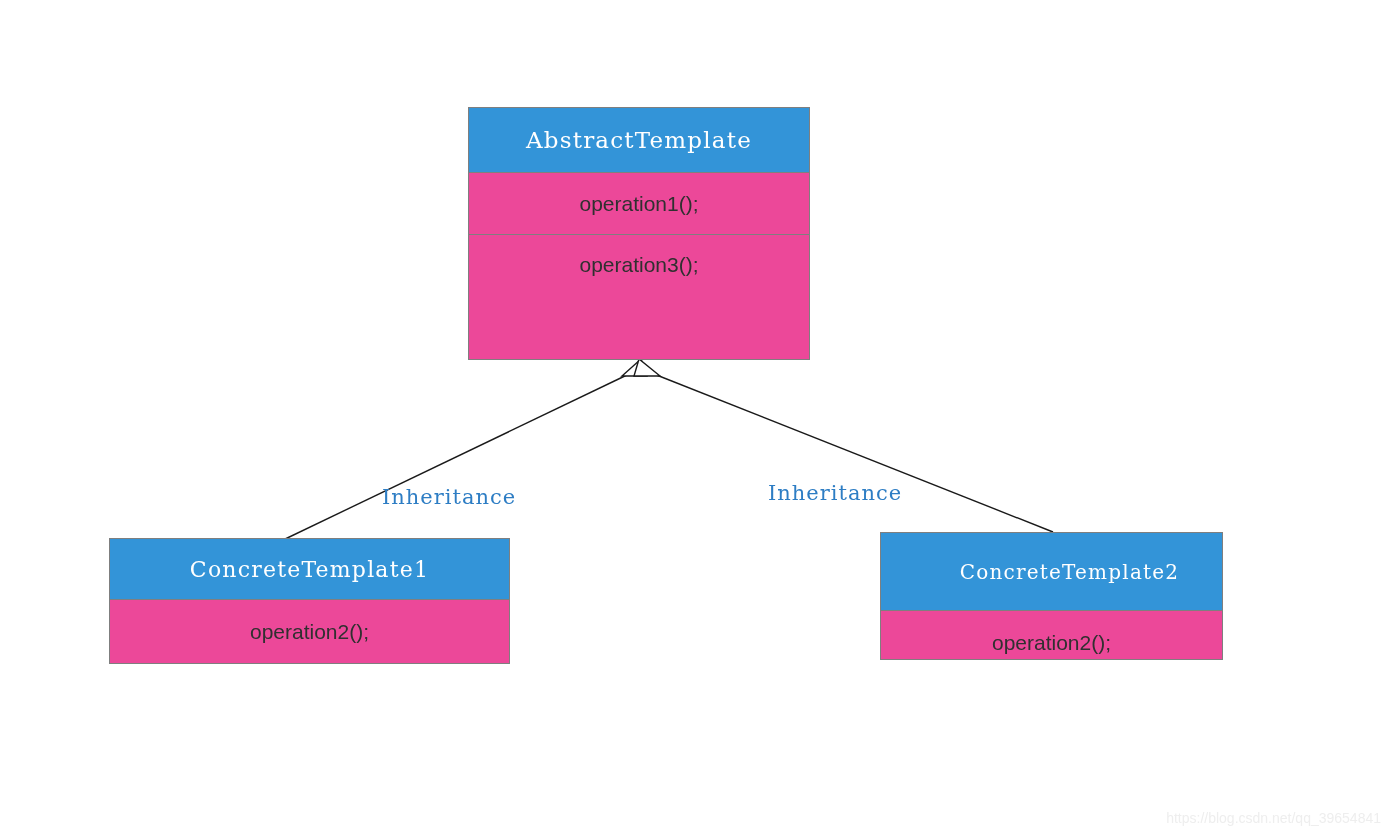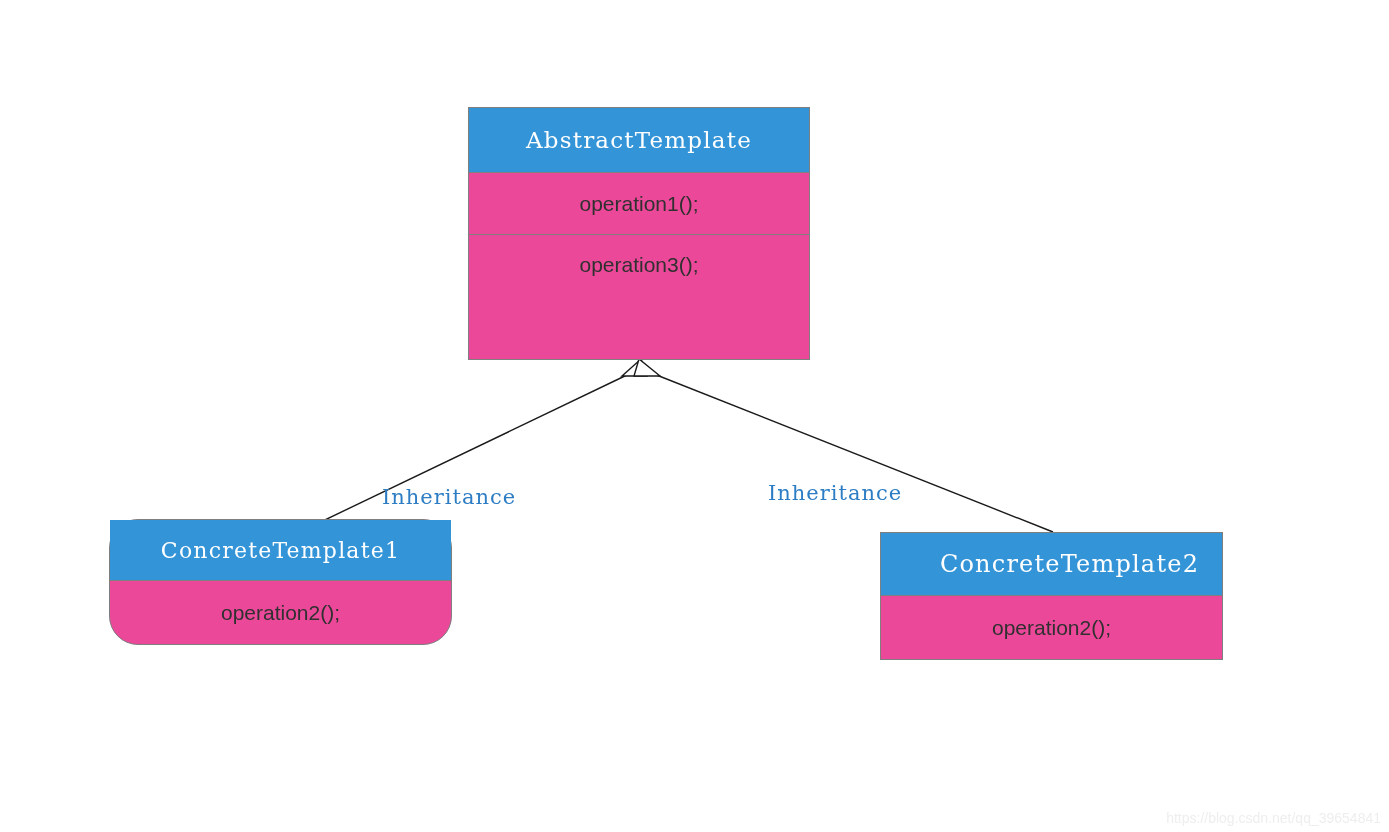--- a/index.html
+++ b/index.html
@@ -75,44 +75,43 @@
   #class-abstract-template .uml-row {
     height: 49px;
     font-size: 21px;
   }
   #class-abstract-template .uml-row:nth-of-type(2) { height: 61px; }
   #class-abstract-template .uml-row:nth-of-type(3) { height: 61px; }
 
   
   #class-concrete-template-1 {
     left: 109px;
-    top: 519px;
-    width: 343px;
+    top: 538px;
+    width: 401px;
     height: 126px;
-    border-radius: 29px;
   }
   #class-concrete-template-1 .uml-header {
     height: 61px;
     font-size: 22px;
   }
   #class-concrete-template-1 .uml-row {
     height: 64px;
     font-size: 21px;
   }
 
   
   #class-concrete-template-2 {
     left: 880px;
     top: 532px;
     width: 343px;
     height: 128px;
   }
   #class-concrete-template-2 .uml-header {
-    height: 63px;
-    font-size: 24px;
+    height: 78px;
+    font-size: 20px;
     padding-left: 36px;
   }
   #class-concrete-template-2 .uml-row {
     height: 64px;
     font-size: 21px;
   }
 
   
   .edge-label {
     position: absolute;

